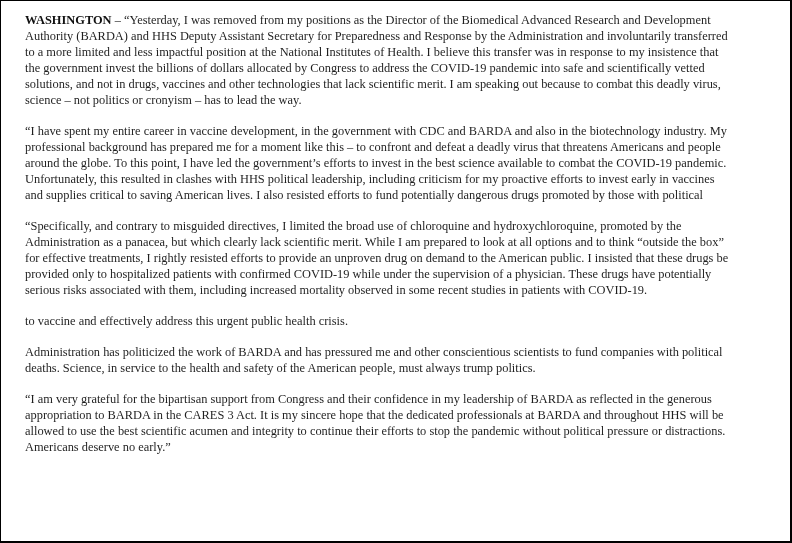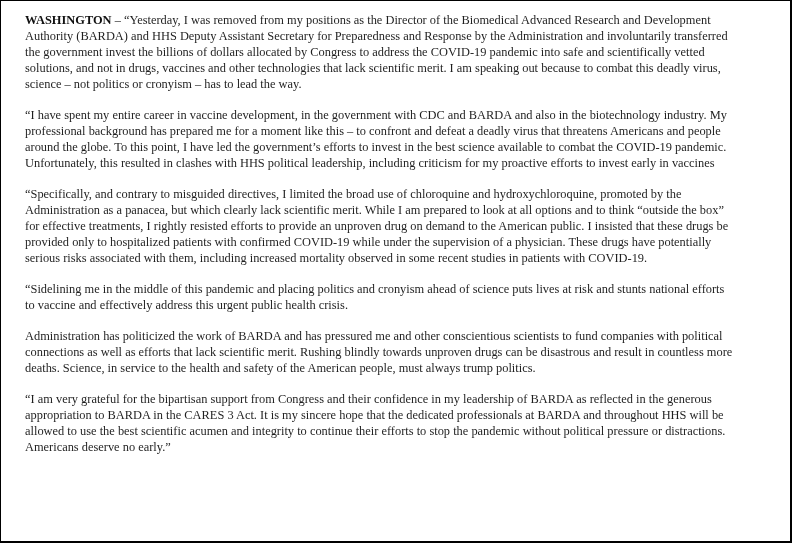--- a/index.html
+++ b/index.html
@@ -42,48 +42,48 @@
     }
   </style>
 </head>
 <body>
 
 <div class="page">
 
   <p class="para">
     <span class="line"><span class="dateline">WASHINGTON</span><span> – “Yesterday, I was removed from my positions as the Director of the Biomedical Advanced Research and Development</span></span>
     <span class="line">Authority (BARDA) and HHS Deputy Assistant Secretary for Preparedness and Response by the Administration and involuntarily transferred</span>
+    <span class="line">to a more limited and less impactful position at the National Institutes of Health. I believe this transfer was in response to my insistence that</span>
     <span class="line">the government invest the billions of dollars allocated by Congress to address the COVID-19 pandemic into safe and scientifically vetted</span>
     <span class="line">solutions, and not in drugs, vaccines and other technologies that lack scientific merit. I am speaking out because to combat this deadly virus,</span>
     <span class="line">science – not politics or cronyism – has to lead the way.</span>
   </p>
 
   <p class="para">
     <span class="line">“I have spent my entire career in vaccine development, in the government with CDC and BARDA and also in the biotechnology industry. My</span>
     <span class="line">professional background has prepared me for a moment like this – to confront and defeat a deadly virus that threatens Americans and people</span>
     <span class="line">around the globe. To this point, I have led the government’s efforts to invest in the best science available to combat the COVID-19 pandemic.</span>
     <span class="line">Unfortunately, this resulted in clashes with HHS political leadership, including criticism for my proactive efforts to invest early in vaccines</span>
+    <span class="line">and supplies critical to saving American lives. I also resisted efforts to fund potentially dangerous drugs promoted by those with political</span>
   </p>
 
   <p class="para">
     <span class="line">“Specifically, and contrary to misguided directives, I limited the broad use of chloroquine and hydroxychloroquine, promoted by the</span>
     <span class="line">Administration as a panacea, but which clearly lack scientific merit. While I am prepared to look at all options and to think “outside the box”</span>
     <span class="line">for effective treatments, I rightly resisted efforts to provide an unproven drug on demand to the American public. I insisted that these drugs be</span>
     <span class="line">provided only to hospitalized patients with confirmed COVID-19 while under the supervision of a physician.  These drugs have potentially</span>
     <span class="line">serious risks associated with them, including increased mortality observed in some recent studies in patients with COVID-19.</span>
   </p>
 
   <p class="para">
-    <span class="line">“Sidelining me in the middle of this pandemic and placing politics and cronyism ahead of science puts lives at risk and stunts national efforts</span>
     <span class="line">to vaccine and effectively address this urgent public health crisis.</span>
   </p>
 
   <p class="para">
     <span class="line">Administration has politicized the work of BARDA and has pressured me and other conscientious scientists to fund companies with political</span>
-    <span class="line">connections as well as efforts that lack scientific merit. Rushing blindly towards unproven drugs can be disastrous and result in countless more</span>
     <span class="line">deaths. Science, in service to the health and safety of the American people, must always trump politics.</span>
   </p>
 
   <p class="para">
     <span class="line">“I am very grateful for the bipartisan support from Congress and their confidence in my leadership of BARDA as reflected in the generous</span>
     <span class="line">appropriation to BARDA in the CARES 3 Act. It is my sincere hope that the dedicated professionals at BARDA and throughout HHS will be</span>
     <span class="line">allowed to use the best scientific acumen and integrity to continue their efforts to stop the pandemic without political pressure or distractions.</span>
     <span class="line">Americans deserve no early.”</span>
   </p>
 

